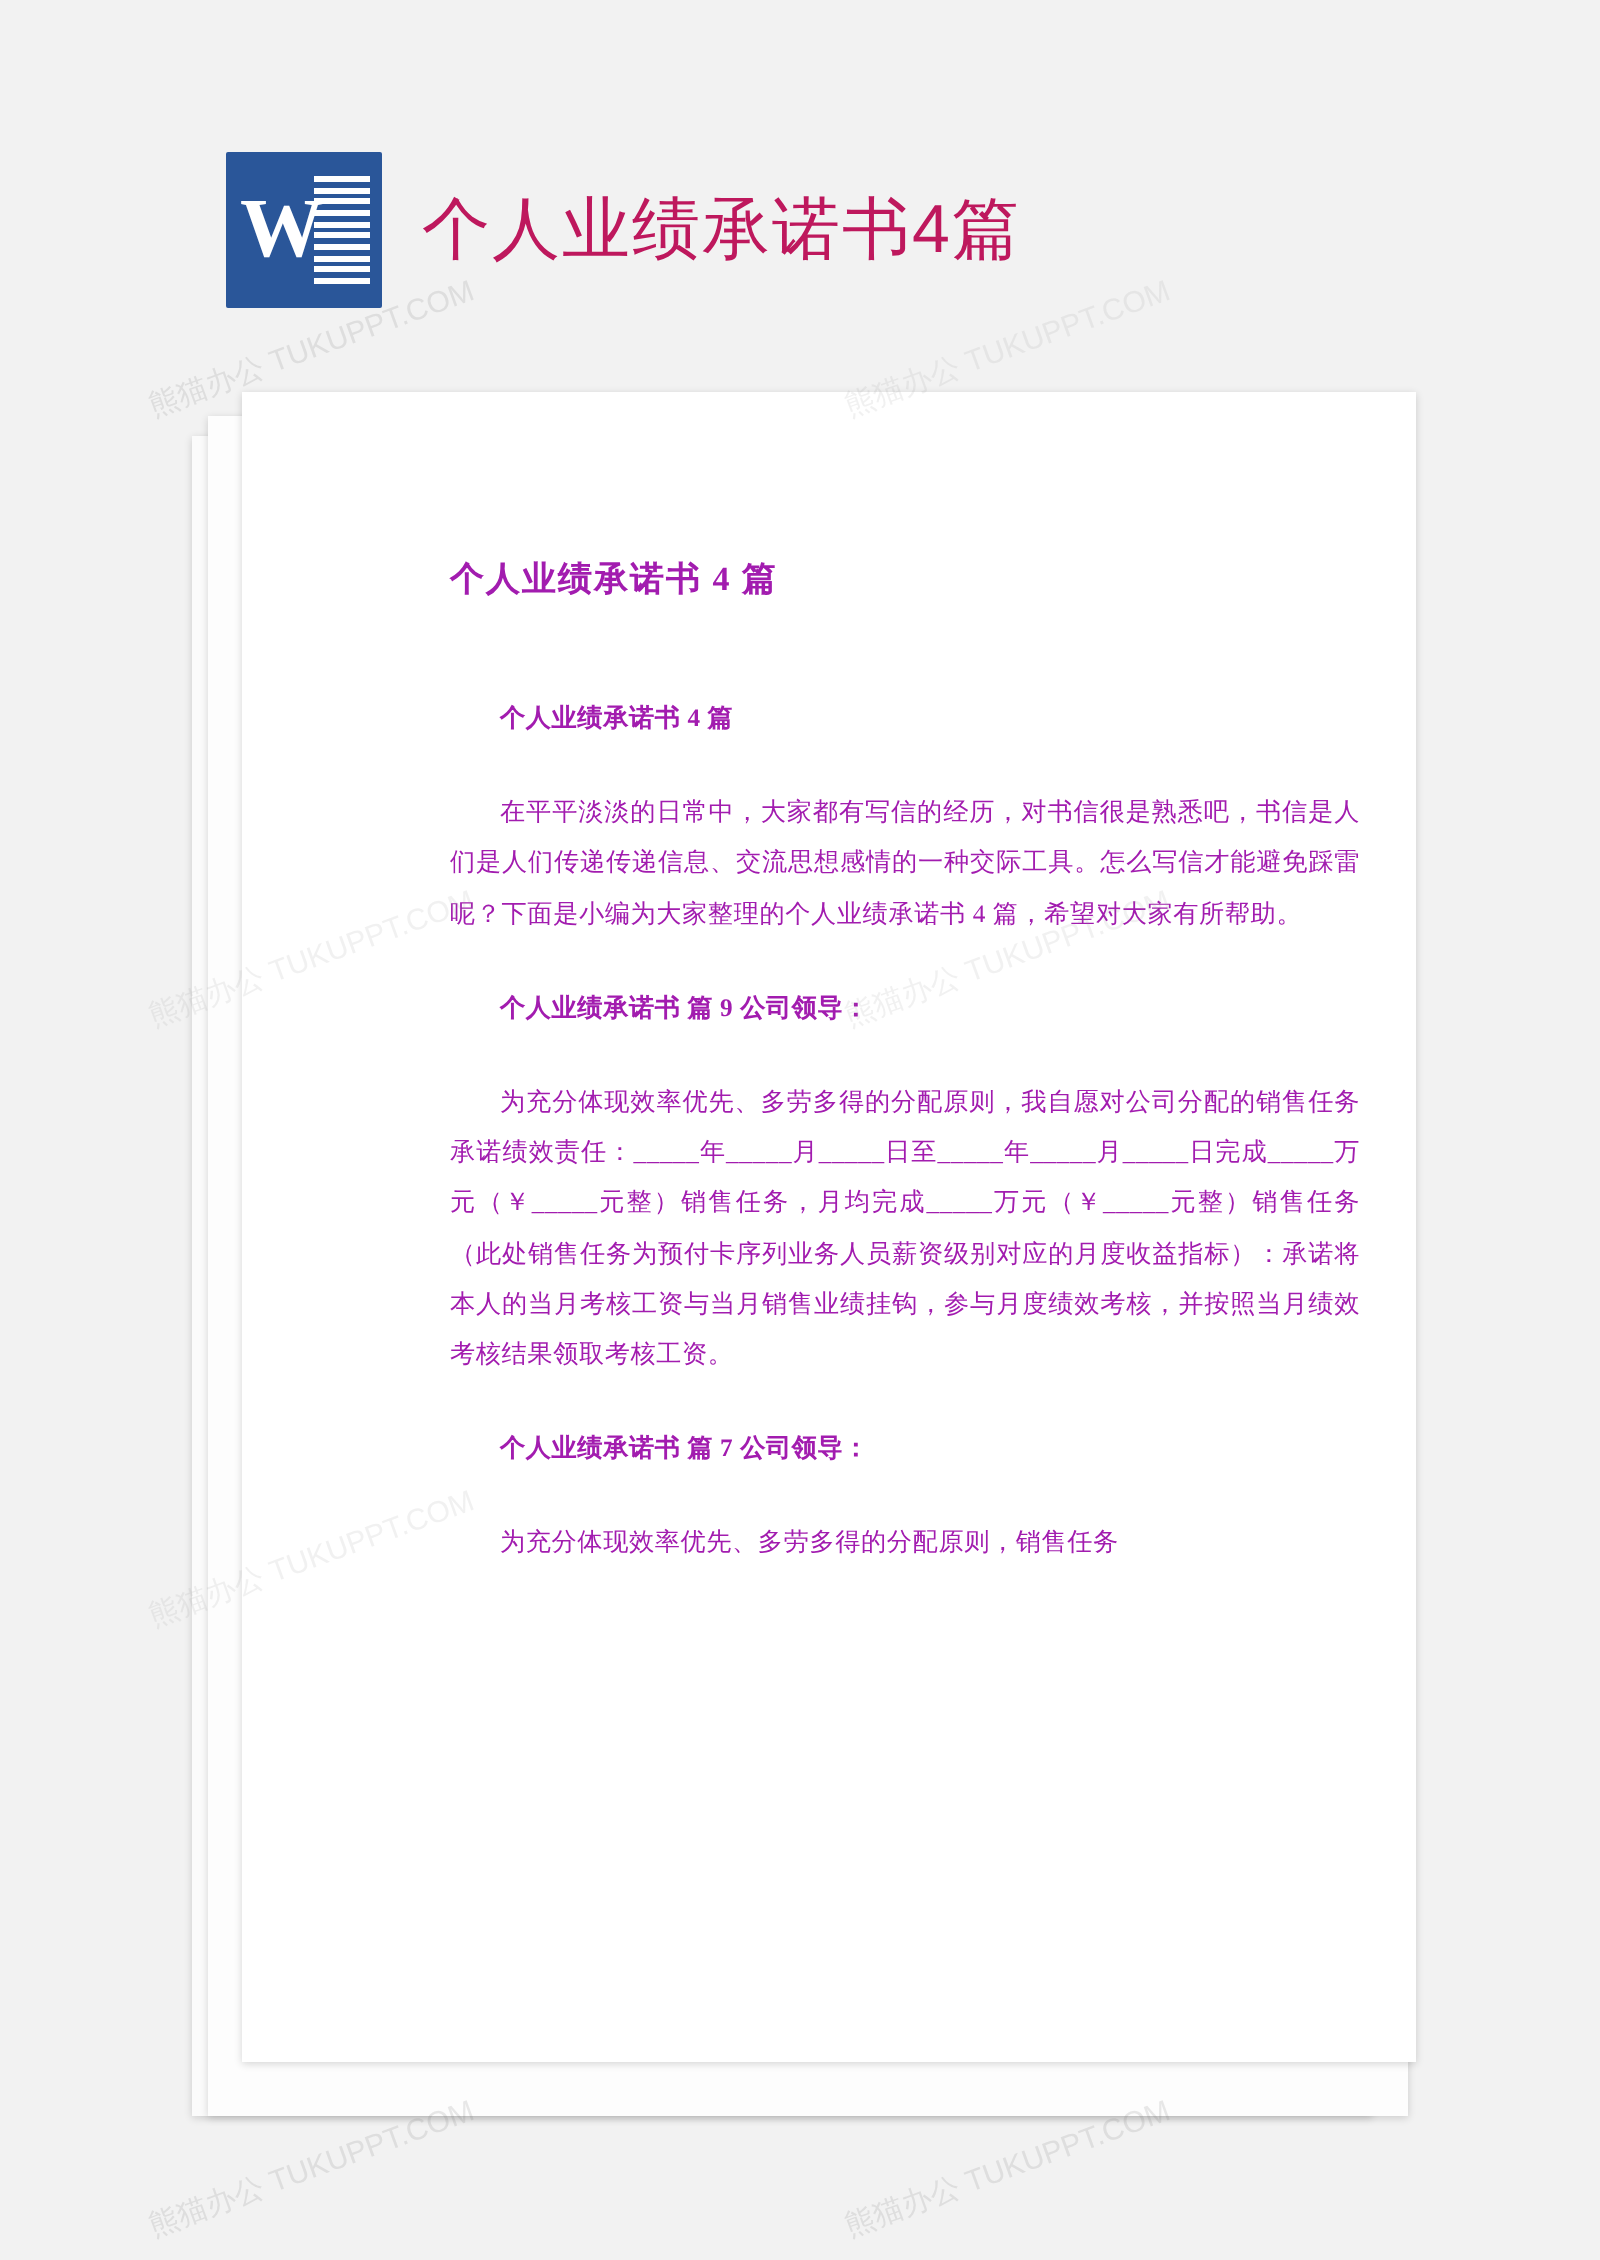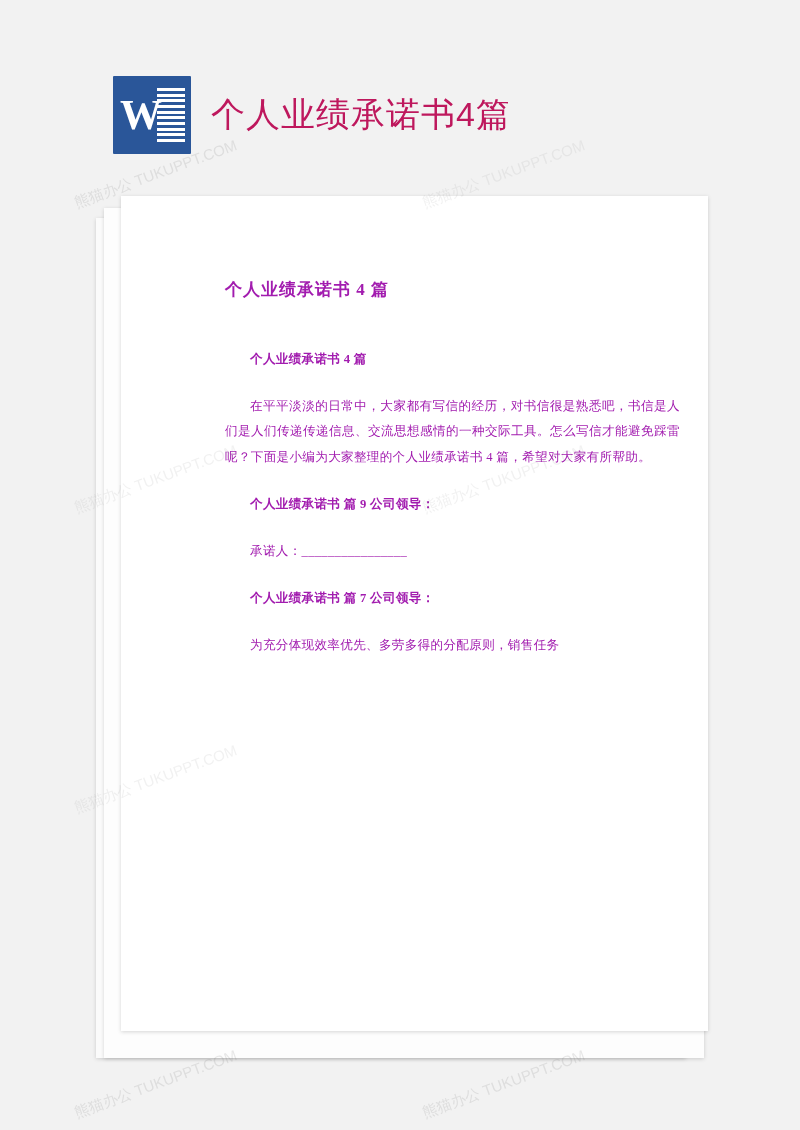--- a/index.html
+++ b/index.html
@@ -174,21 +174,21 @@
   <div class="sheet sheet-back2"></div>
   <div class="sheet sheet-back1"></div>
   <div class="sheet sheet-front">
 
     <div class="doc">
       <div class="doc-title">个人业绩承诺书 4 篇</div>
 
       <p class="indent sub-head spaced">个人业绩承诺书 4 篇</p>
       <p class="indent">在平平淡淡的日常中，大家都有写信的经历，对书信很是熟悉吧，书信是人们是人们传递传递信息、交流思想感情的一种交际工具。怎么写信才能避免踩雷呢？下面是小编为大家整理的个人业绩承诺书 4 篇，希望对大家有所帮助。</p>
       <p class="indent sub-head">个人业绩承诺书 篇 9 公司领导：</p>
-      <p class="indent">承诺人：________________</p>
+      <p class="indent">为充分体现效率优先、多劳多得的分配原则，我自愿对公司分配的销售任务承诺绩效责任：_____年_____月_____日至_____年_____月_____日完成_____万元（￥_____元整）销售任务，月均完成_____万元（￥_____元整）销售任务（此处销售任务为预付卡序列业务人员薪资级别对应的月度收益指标）：承诺将本人的当月考核工资与当月销售业绩挂钩，参与月度绩效考核，并按照当月绩效考核结果领取考核工资。</p>
       <p class="indent sub-head">个人业绩承诺书 篇 7 公司领导：</p>
       <p class="indent">为充分体现效率优先、多劳多得的分配原则，销售任务</p>
     </div>
 
   </div>
 </div>
 
 <div class="wm" style="left:70px; top:165px;">熊猫办公 TUKUPPT.COM</div>
 <div class="wm wm-light" style="left:418px; top:165px;">熊猫办公 TUKUPPT.COM</div>
 <div class="wm wm-light" style="left:70px; top:470px;">熊猫办公 TUKUPPT.COM</div>

